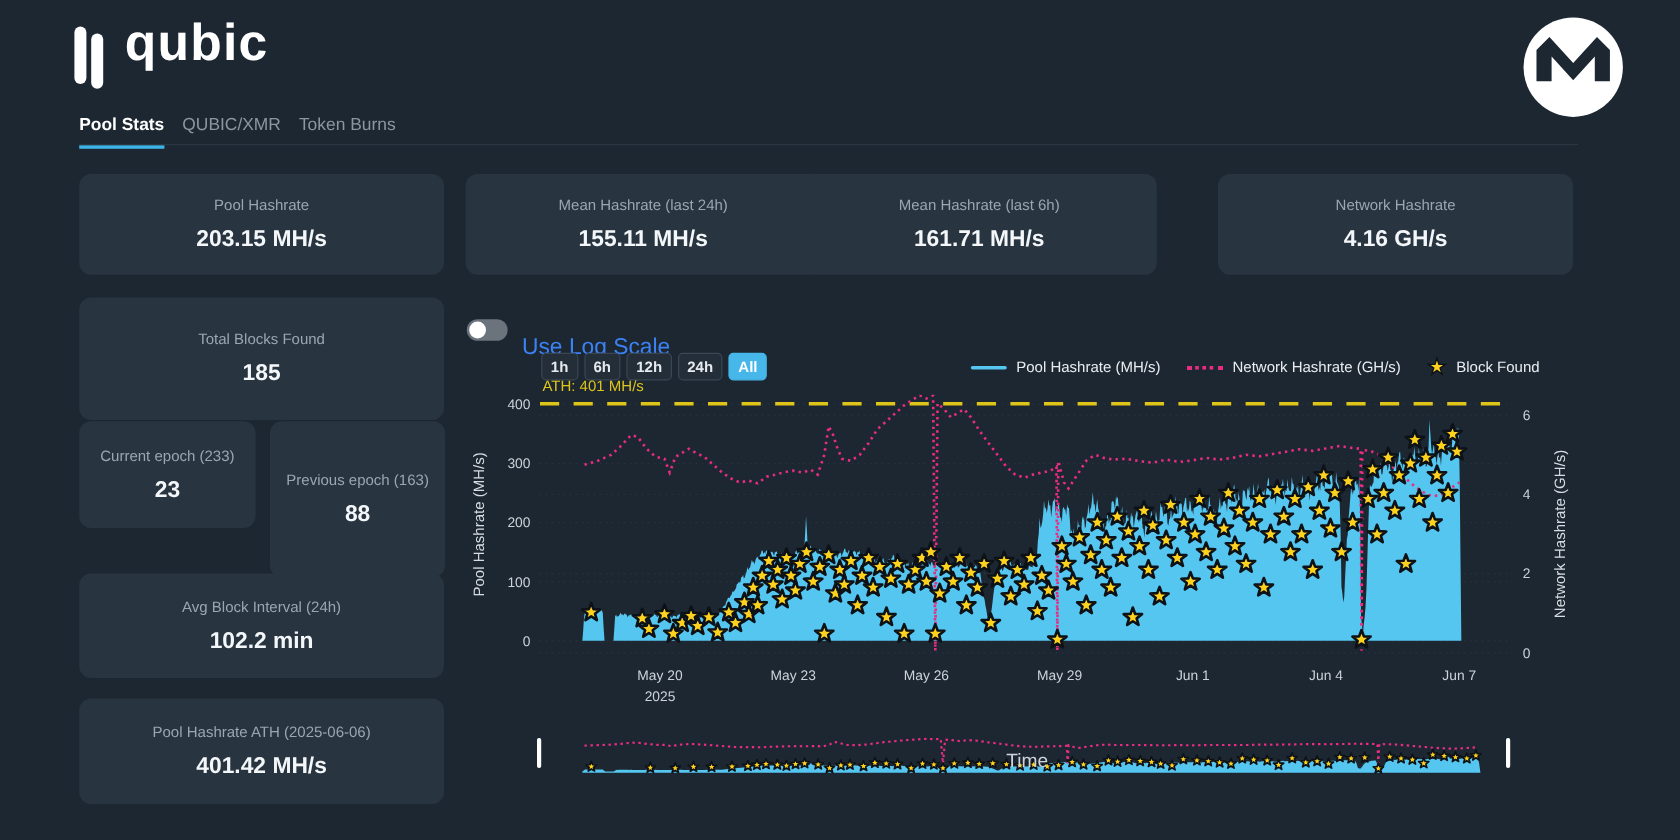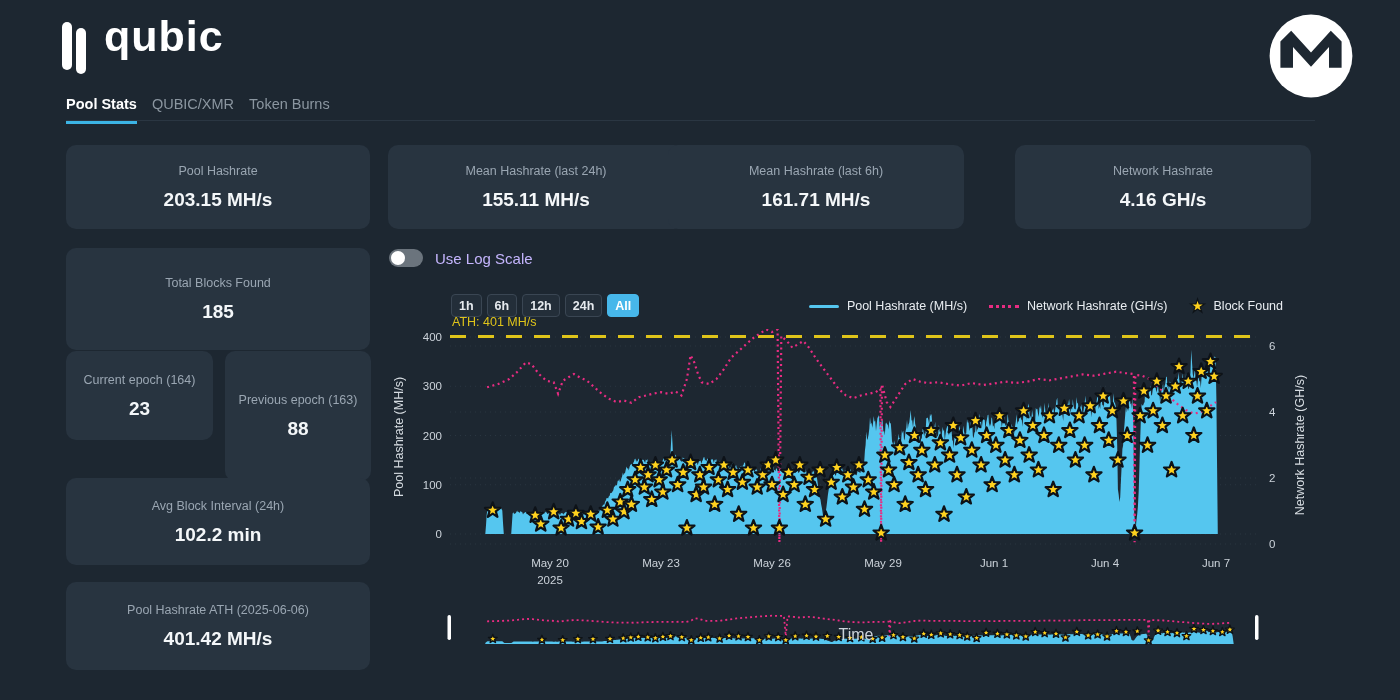--- a/index.html
+++ b/index.html
@@ -29,21 +29,21 @@
   .c-top4{left:1015px;top:145px;width:296px;height:84px;}
   .c-blocks{left:66px;top:248px;width:304px;height:102px;}
   .c-cur{left:66px;top:351px;width:147px;height:89px;}
   .c-prev{left:225px;top:351px;width:146px;height:130px;}
   .c-avg{left:66px;top:478px;width:304px;height:87px;}
   .c-ath{left:66px;top:582px;width:304px;height:88px;}
   
   .toggle-row{left:389px;top:249px;display:flex;align-items:center;gap:12px;}
   .switch{width:34px;height:18px;border-radius:9px;background:#6b747d;position:relative;cursor:pointer;}
   .switch .knob{position:absolute;left:2px;top:2px;width:14px;height:14px;border-radius:50%;background:#ffffff;}
-  .toggle-label{font-size:15px;color:#c4b5fd;}
+  .toggle-label{font-size:19px;color:#3b82f6;margin-top:30px;}
   
   .ranges{left:451px;top:294px;display:flex;gap:5px;align-items:center;}
   .rbtn{min-width:30px;height:23px;padding:0 7px;box-sizing:border-box;border:1px solid #3a4653;border-radius:4px;
         color:#e6eaee;font-size:12.5px;font-weight:600;display:flex;align-items:center;justify-content:center;cursor:pointer;background:#232e39;}
   .rbtn.active{background:#47b7ea;border-color:#47b7ea;color:#ffffff;}
   
   .legend{top:298px;right:117px;display:flex;gap:22px;align-items:center;font-size:12.5px;color:#e9edf1;}
   .legend .li{display:flex;align-items:center;gap:8px;cursor:pointer;}
   .lsample-line{width:30px;height:3px;background:#55c6ef;border-radius:2px;}
   .lsample-dots{width:30px;height:0;border-top:3px dotted #e82c82;}
@@ -90,21 +90,21 @@
   <div class="abs card c-top4">
     <div class="lbl">Network Hashrate</div>
     <div class="val">4.16 GH/s</div>
   </div>
 
   <div class="abs card c-blocks">
     <div class="lbl">Total Blocks Found</div>
     <div class="val">185</div>
   </div>
   <div class="abs card c-cur">
-    <div class="lbl">Current epoch (164)</div>
+    <div class="lbl">Current epoch (233)</div>
     <div class="val">23</div>
   </div>
   <div class="abs card c-prev">
     <div class="lbl">Previous epoch (163)</div>
     <div class="val">88</div>
   </div>
   <div class="abs card c-avg">
     <div class="lbl">Avg Block Interval (24h)</div>
     <div class="val">102.2 min</div>
   </div>

